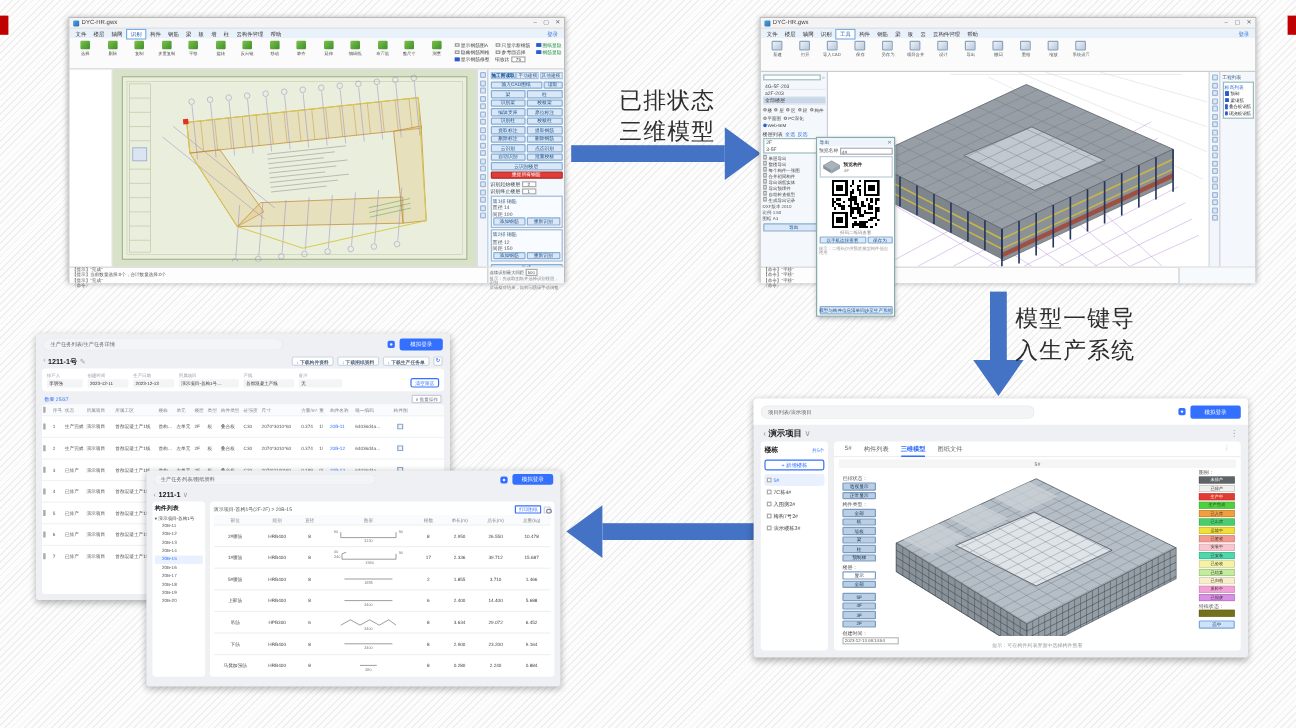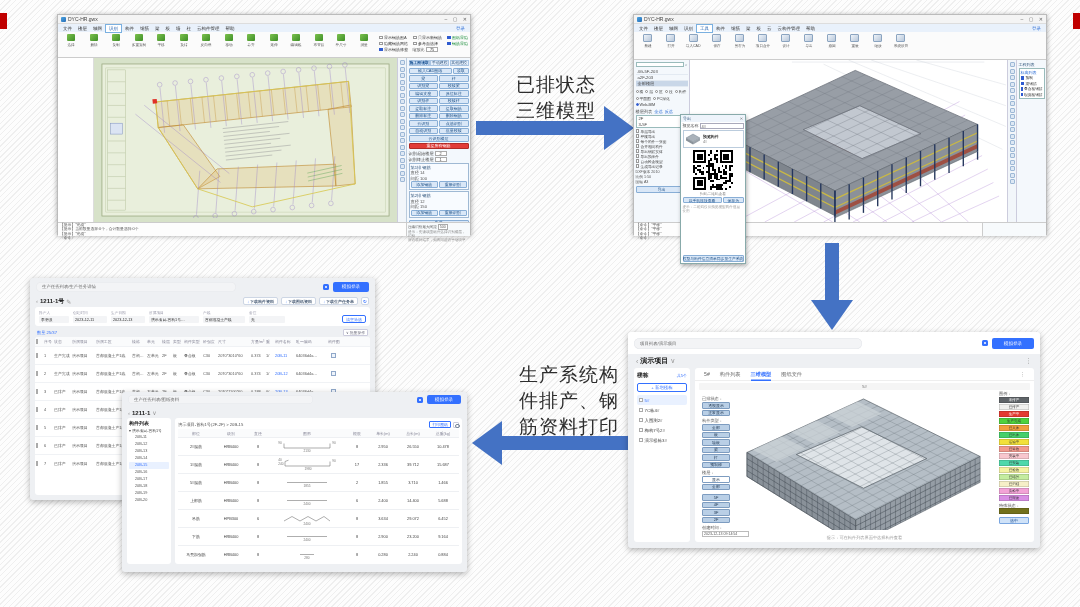--- a/index.html
+++ b/index.html
@@ -209,27 +209,26 @@
   <div class="mark" id="mark-r"></div>
 
   <div class="abody" id="arrow1-body"></div>
   <div class="ahead" id="arrow1-head"></div>
   <div class="atext" id="t1">
     <div>已排状态</div>
     <div>三维模型</div>
   </div>
   <div class="abody" id="arrow2-body"></div>
   <div class="ahead" id="arrow2-head"></div>
+  <div class="atext" id="t2">
+    <div>模型一键导</div>
+    <div>入生产系统</div>
+  </div>
   <div class="ahead" id="arrow3-head"></div>
   <div class="abody" id="arrow3-body"></div>
-  <div class="atext" id="t3">
-    <div>生产系统构</div>
-    <div>件排产、钢</div>
-    <div>筋资料打印</div>
-  </div>
 
   <div class="win" id="cad">
     <div class="tbar">
       <span class="appico"></span>
       <span class="ttl">DYC-HR.gwx</span>
       <span class="wbtns">
         <span>–</span>
         <span>▢</span>
         <span>✕</span>
       </span>

